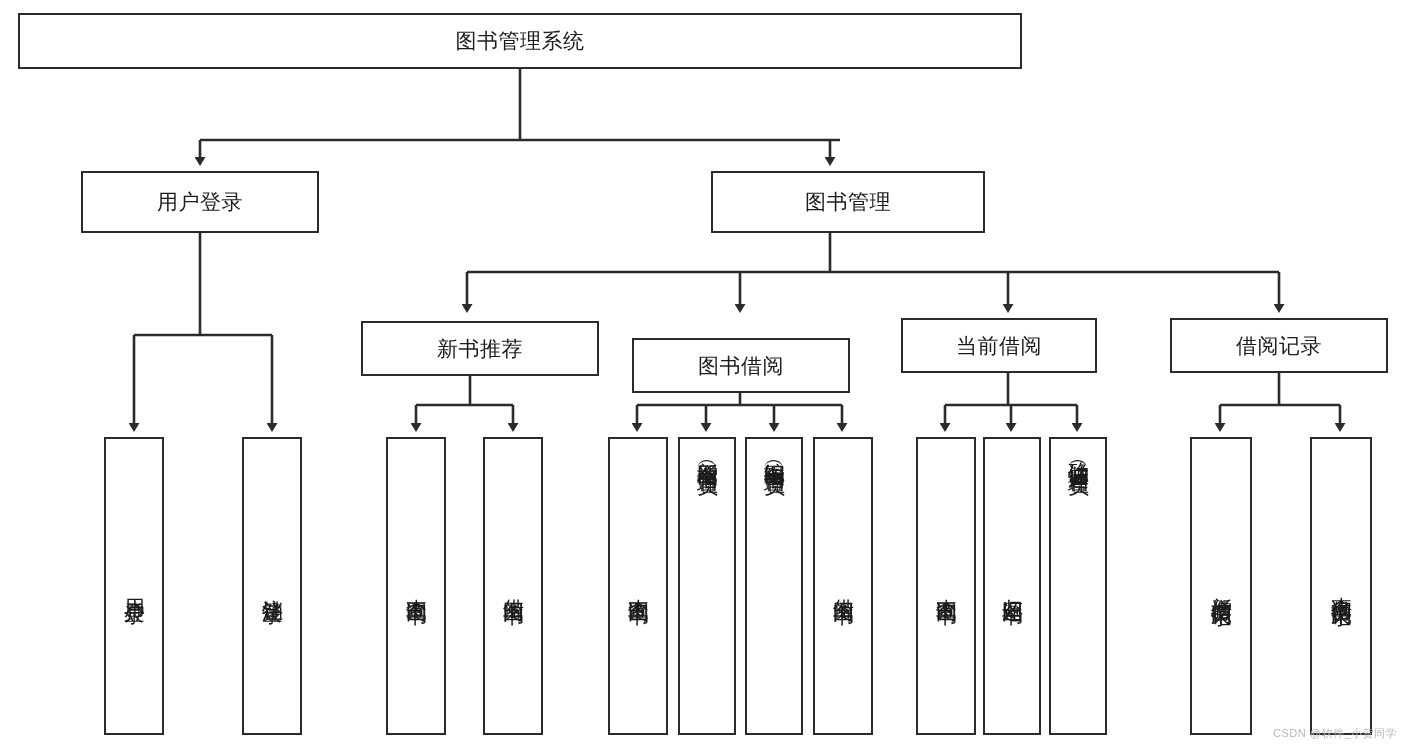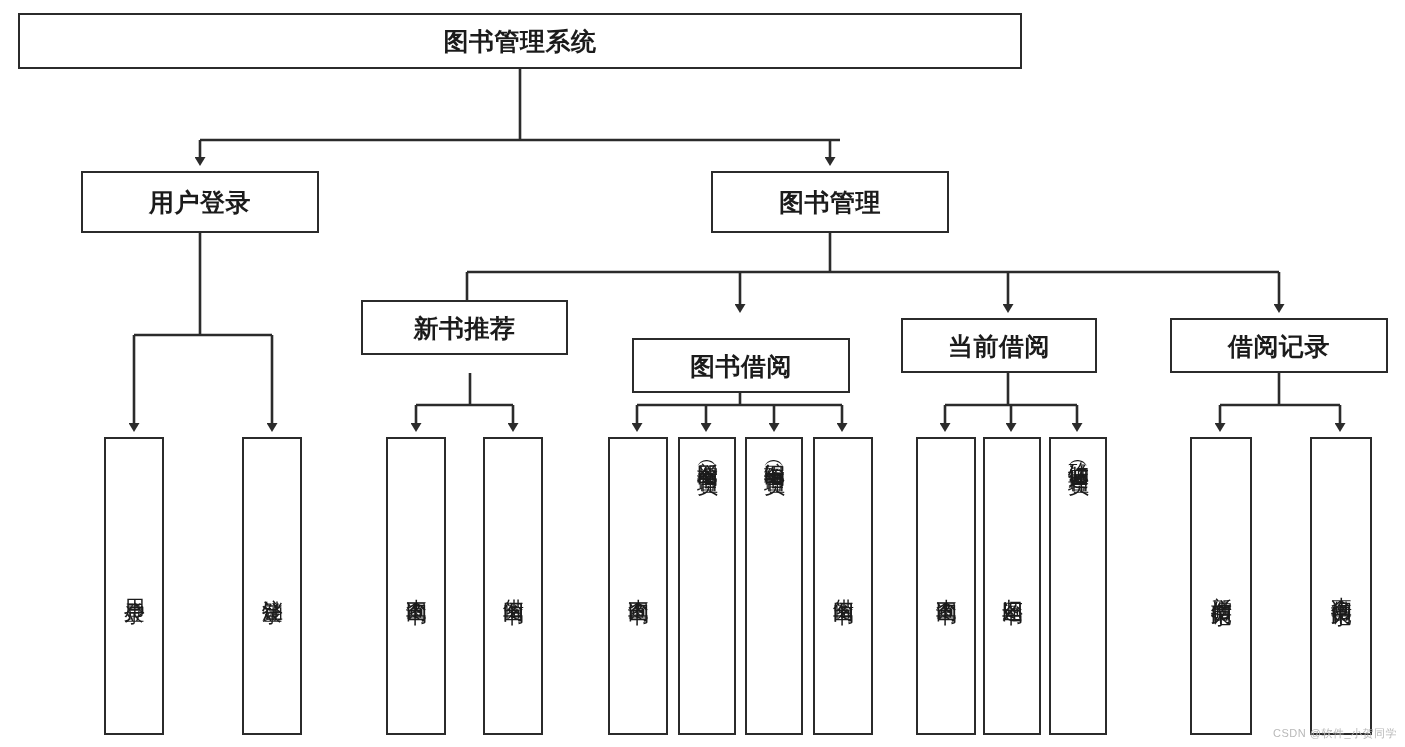--- a/index.html
+++ b/index.html
@@ -28,24 +28,23 @@
     position: absolute;
     box-sizing: border-box;
     background: #ffffff;
     border: 2px solid #2b2b2b;
     display: flex;
     align-items: center;
     justify-content: center;
     color: #1b1b1b;
   }
   .node.horiz {
-    font-size: 25px;
+    font-size: 21px;
     line-height: 1.2;
     letter-spacing: 0.5px;
-    font-weight: bold;
   }
   .node.vert {
     align-items: flex-start;
     justify-content: center;
     padding-top: 6px;
   }
   .node.vert .vtext {
     writing-mode: vertical-rl;
     text-orientation: upright;
     font-size: 21px;
@@ -123,25 +122,25 @@
     </g>
   </svg>
 
   <div class="node horiz" id="node-root" style="left: 18px; top: 13px; width: 1004px; height: 56px;">
     <span>图书管理系统</span>
   </div>
 
   <div class="node horiz" id="node-l1-0" style="left: 81px; top: 171px; width: 238px; height: 62px;">
     <span>用户登录</span>
   </div>
-  <div class="node horiz" id="node-l1-1" style="left: 711px; top: 171px; width: 238px; height: 62px; text-align: center;">
+  <div class="node horiz" id="node-l1-1" style="left: 711px; top: 171px; width: 274px; height: 62px; text-align: center;">
     <span>图书管理</span>
   </div>
 
-  <div class="node horiz" id="node-l2-0" style="left: 361px; top: 300px; width: 207px; height: 55px;">
+  <div class="node horiz" id="node-l2-0" style="left: 361px; top: 321px; width: 238px; height: 55px;">
     <span>新书推荐</span>
   </div>
   <div class="node horiz" id="node-l2-1" style="left: 632px; top: 318px; width: 218px; height: 55px; margin-top: 20px;">
     <span>图书借阅</span>
   </div>
   <div class="node horiz" id="node-l2-2" style="left: 901px; top: 318px; width: 196px; height: 55px;">
     <span>当前借阅</span>
   </div>
   <div class="node horiz" id="node-l2-3" style="left: 1170px; top: 318px; width: 218px; height: 55px;">
     <span>借阅记录</span>

